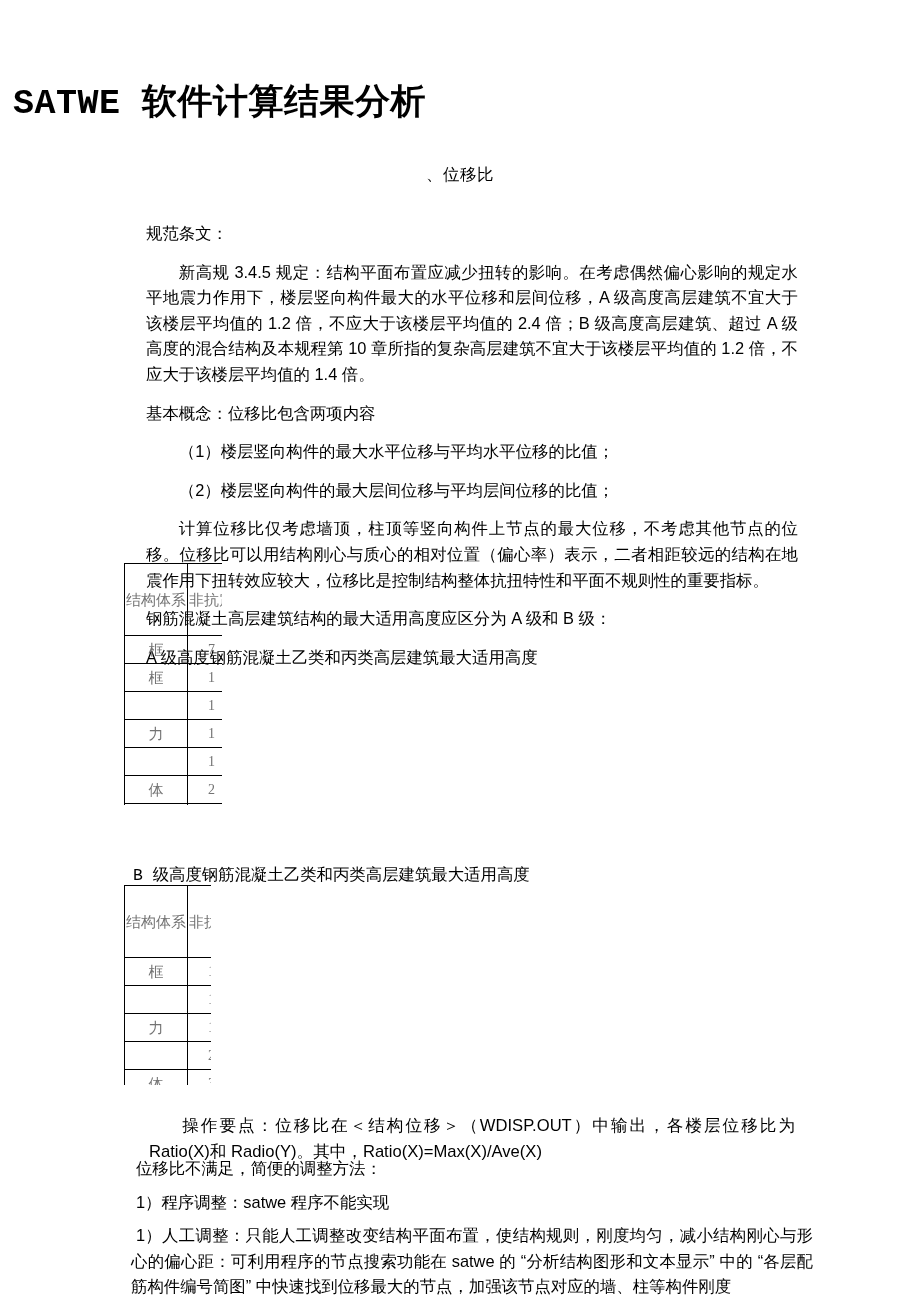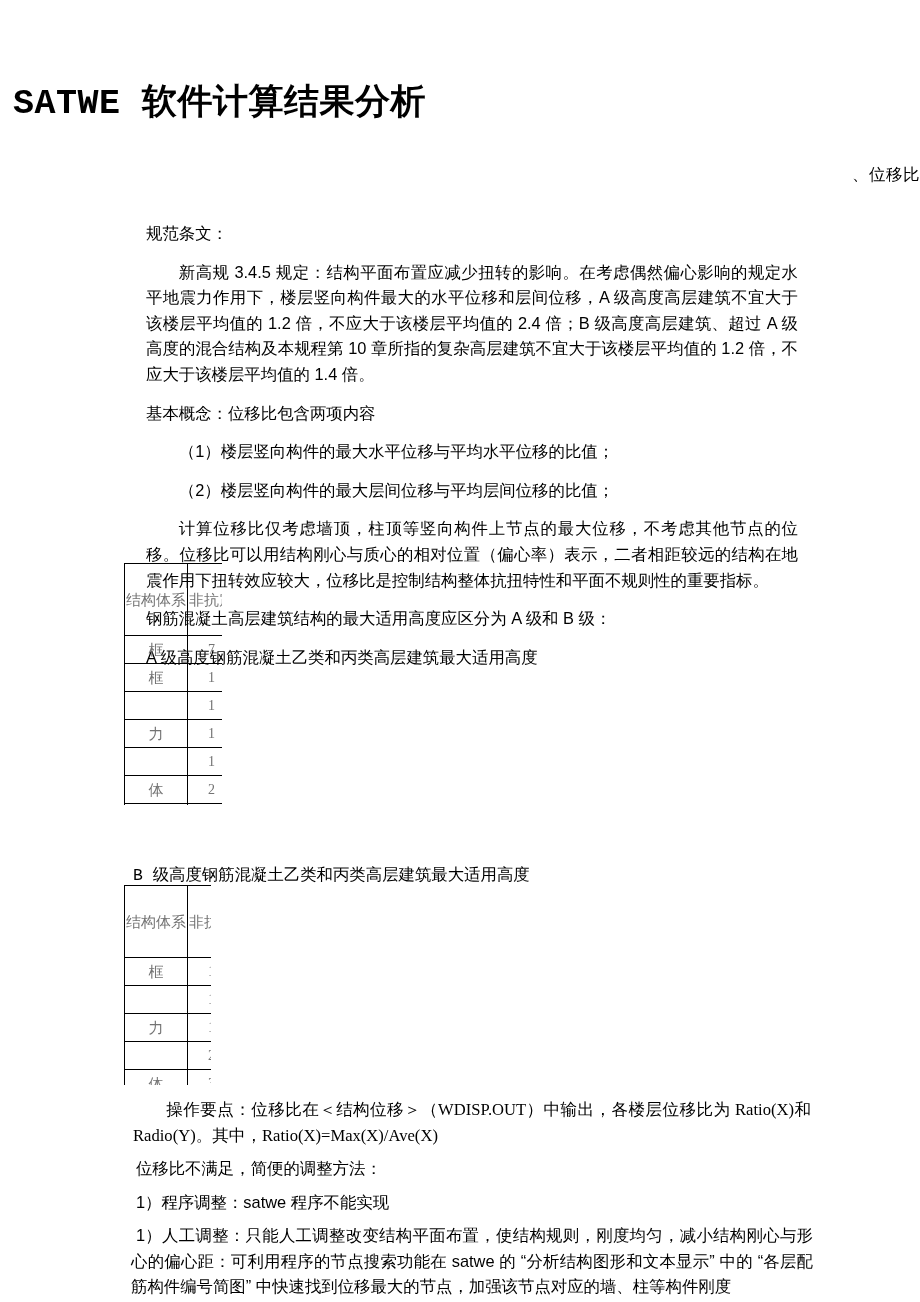--- a/index.html
+++ b/index.html
@@ -35,21 +35,21 @@
     font-size: 35px;
     letter-spacing: 0.5px;
     line-height: 1.15;
     white-space: nowrap;
   }
   .doc-subtitle {
     position: absolute;
     left: 0;
     top: 164px;
     width: 920px;
-    text-align: right;
+    text-align: center;
     font-family: "Liberation Sans", sans-serif;
     font-size: 16.5px;
     letter-spacing: 0.5px;
   }
 
   
   .body-block {
     position: absolute;
     left: 133px;
     top: 208px;
@@ -121,24 +121,24 @@
   }
 
   
   .note-block {
     position: absolute;
     left: 133px;
     top: 1097px;
     width: 678px;
   }
   .p-serif {
-    font-family: Liberation Serif, serif;
+    font-family: Liberation Sans, sans-serif;
     font-size: 16.6px;
     line-height: 26px;
-    margin: 0;
+    margin: 16px;
     text-align: justify;
     text-justify: inter-ideograph;
   }
   .p-serif.indent2 { text-indent: 2em; }
 
   .tail-block {
     position: absolute;
     left: 131px;
     top: 1148px;
     width: 682px;

